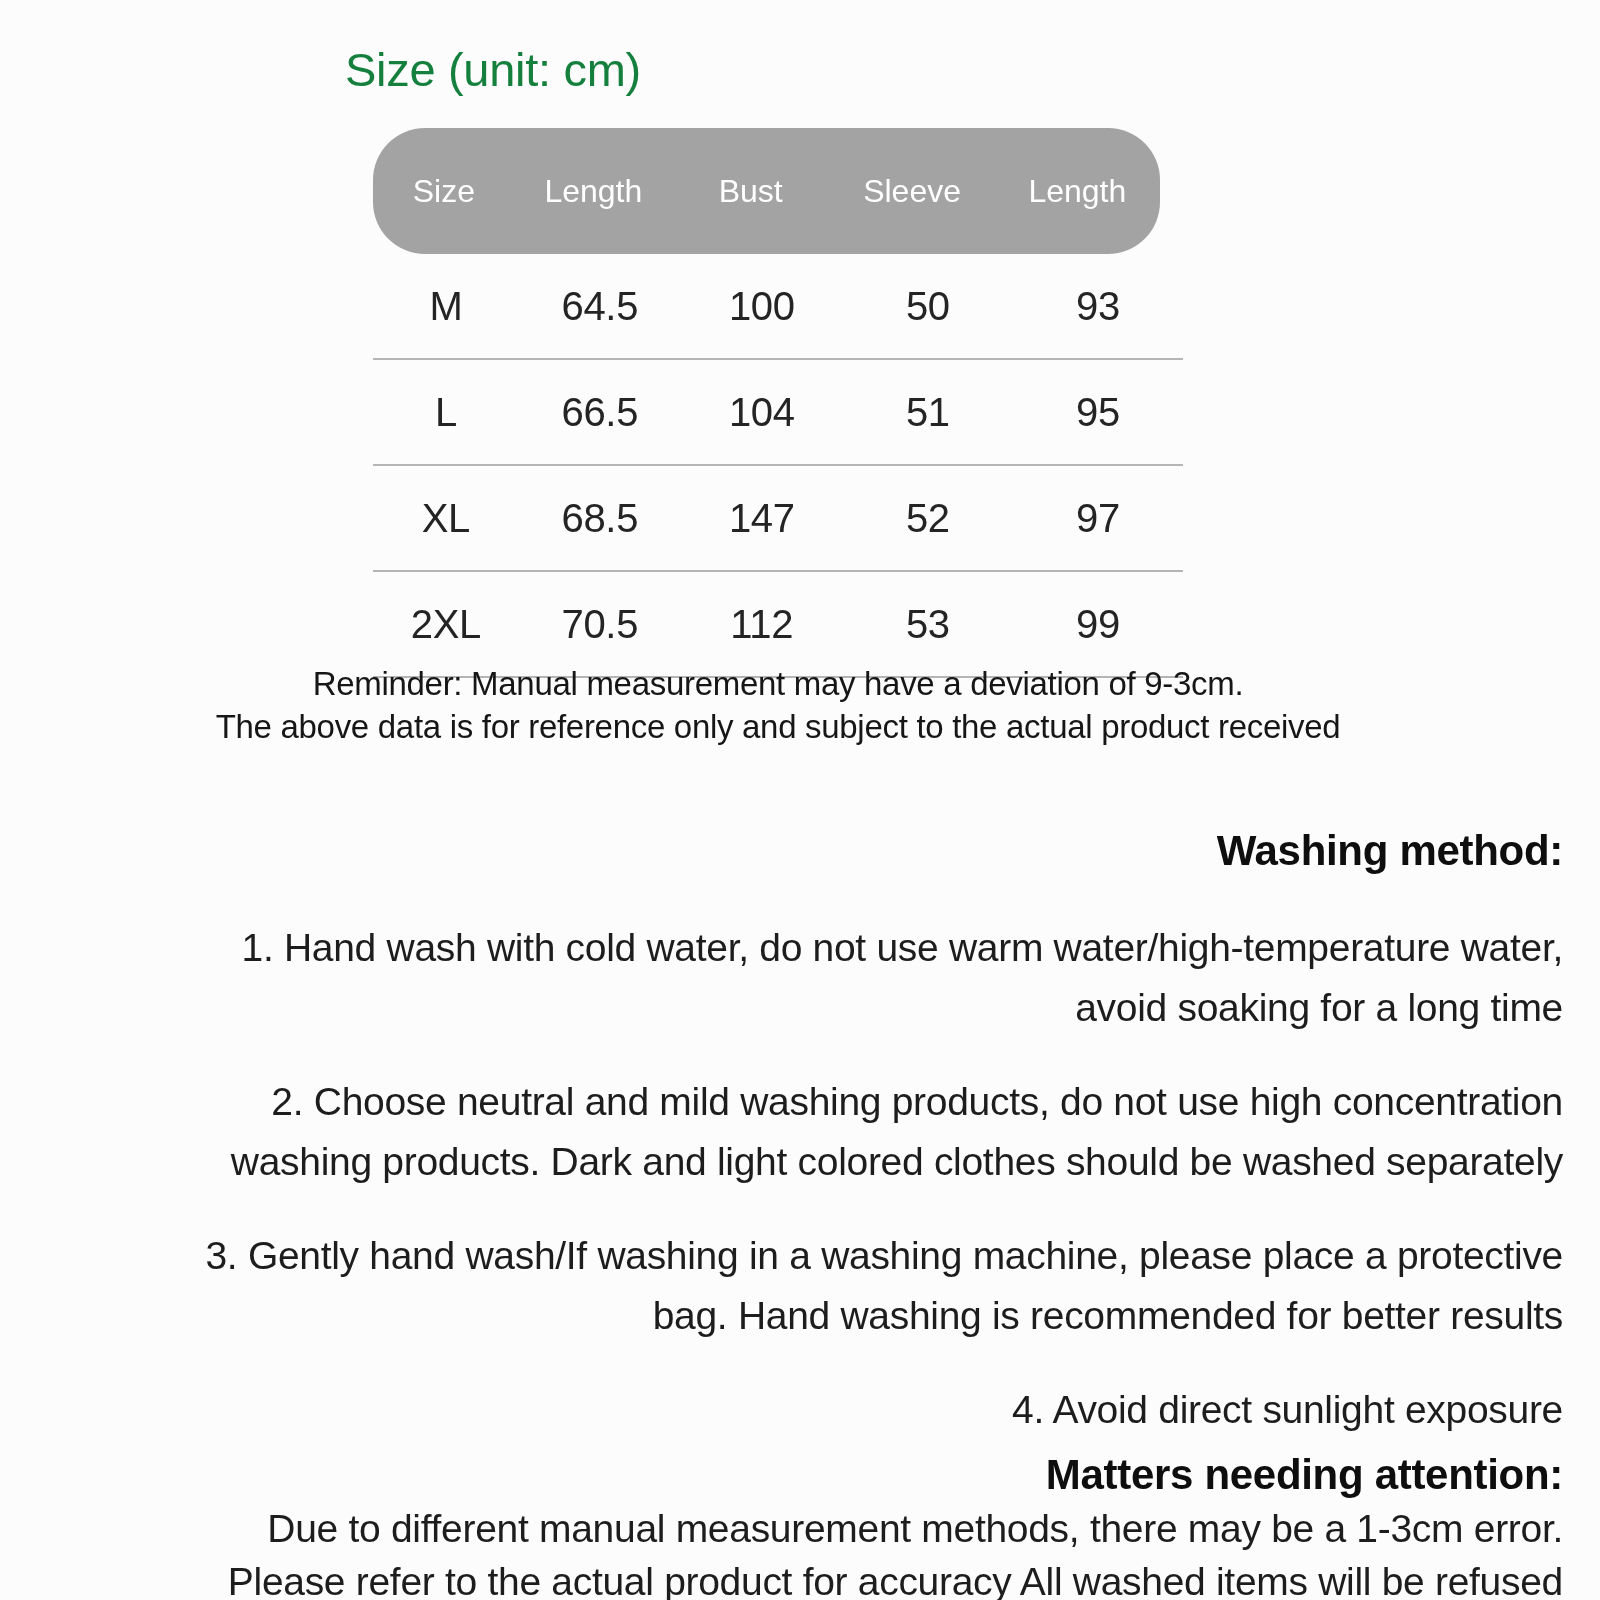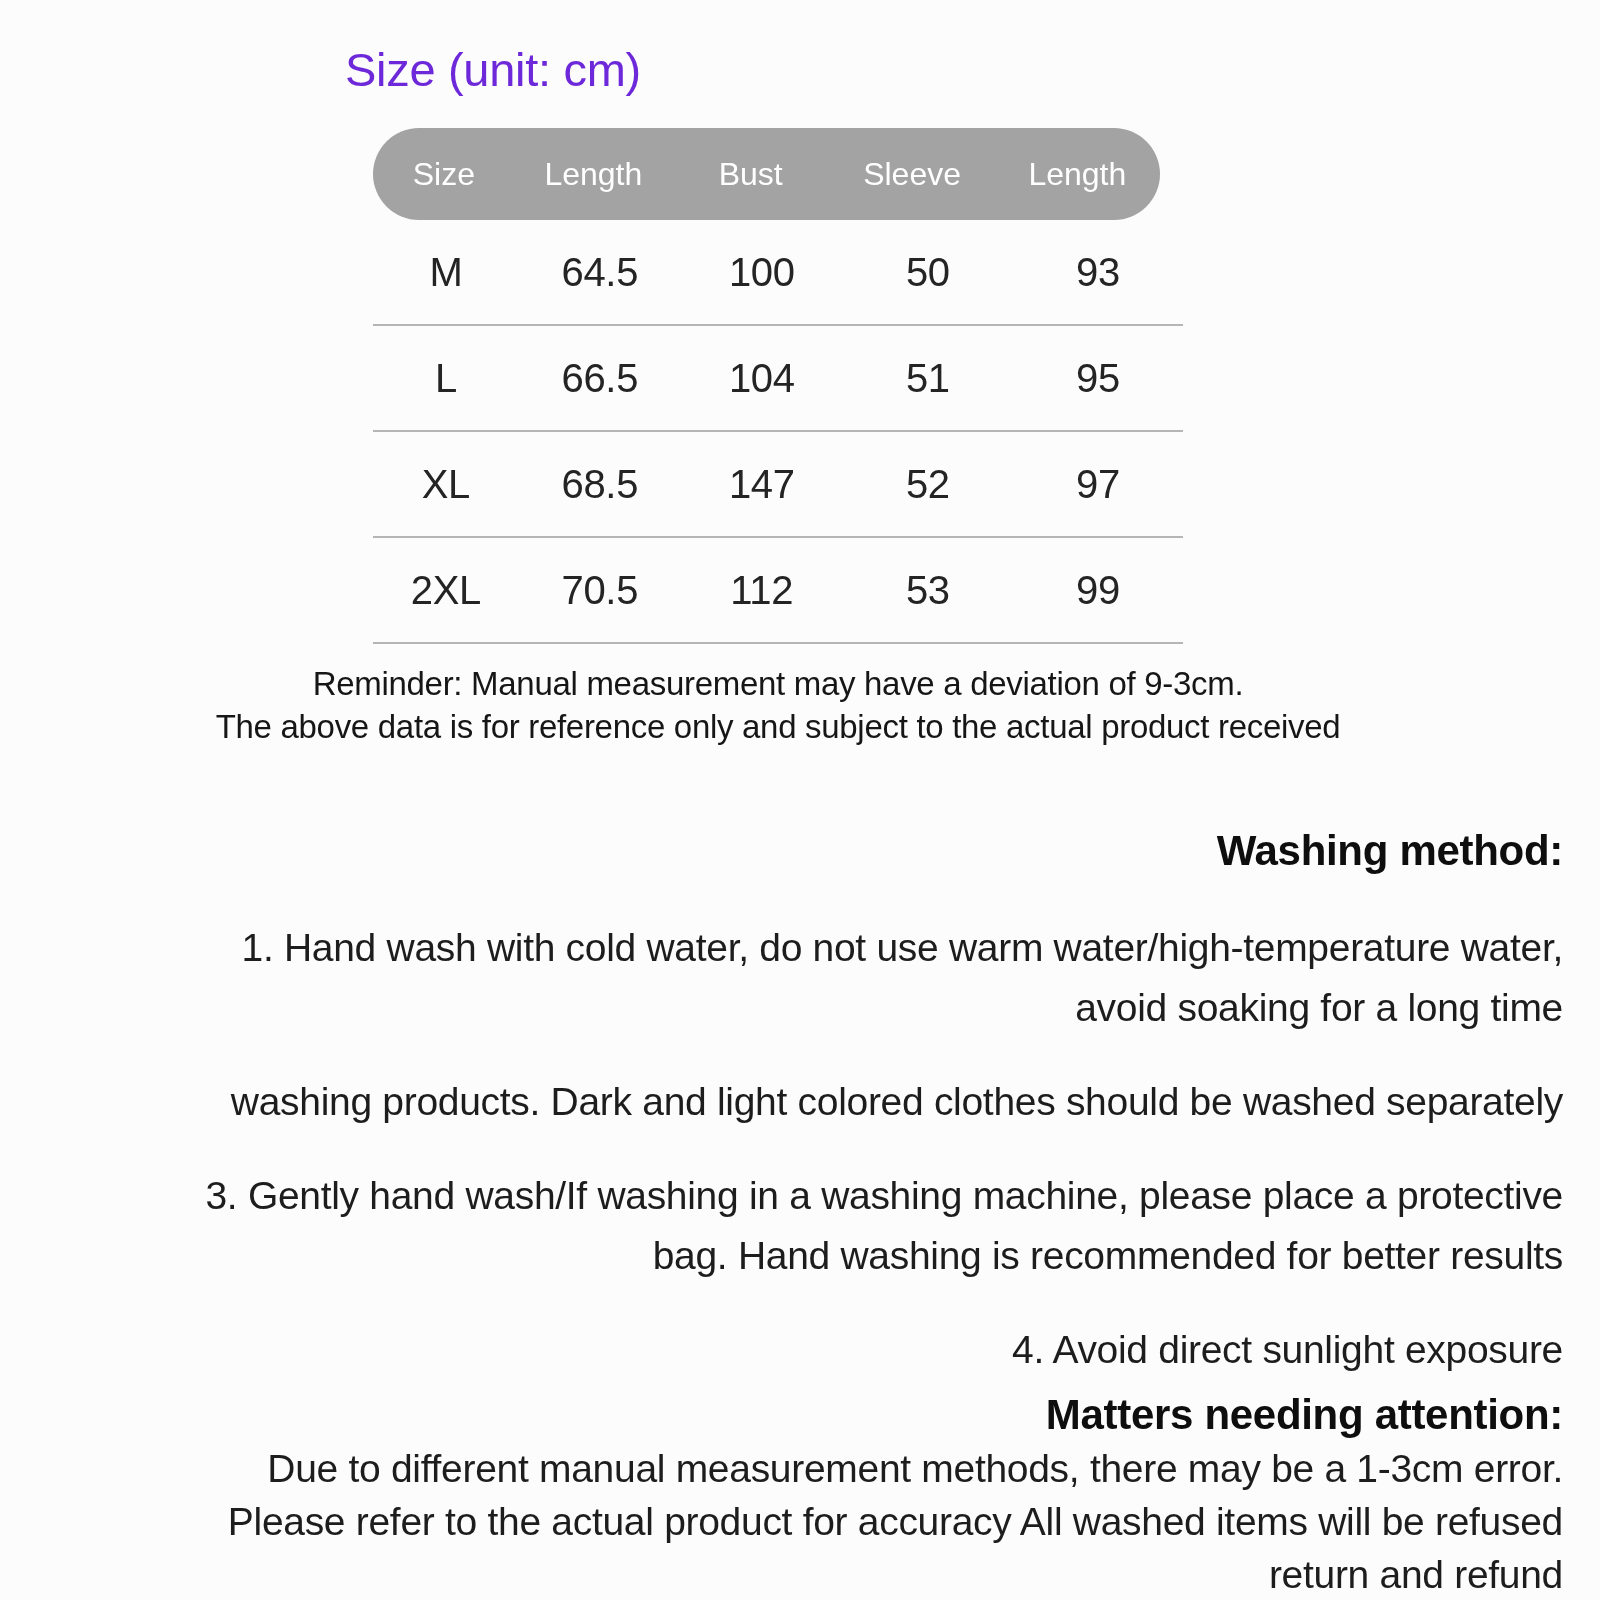--- a/index.html
+++ b/index.html
@@ -16,34 +16,34 @@
     position: relative;
     overflow: hidden;
   }
 
   .size-title {
     position: absolute;
     left: 345px;
     top: 42px;
     font-size: 47px;
     line-height: 56px;
-    color: #6d28d9;
+    color: #15803d;
     white-space: nowrap;
   }
 
   .table-wrap {
     position: absolute;
     left: 373px;
     top: 128px;
     width: 810px;
   }
 
   .thead {
     width: 787px;
-    height: 92px;
+    height: 126px;
     background: #a3a3a3;
     border-radius: 52px;
     display: grid;
     grid-template-columns: 18% 20% 20% 21% 21%;
     align-items: center;
     text-align: center;
     color: #ffffff;
     font-size: 32px;
     letter-spacing: 0;
   }
@@ -172,20 +172,21 @@
 
 <div class="content">
   <div class="section-heading">Washing method:</div>
 
   <div class="wash-item first">
     <div class="wash-line">1. Hand wash with cold water, do not use warm water/high-temperature water,</div>
     <div class="wash-line indent">avoid soaking for a long time</div>
   </div>
 
   <div class="wash-item">
+    <div class="wash-line">2. Choose neutral and mild washing products, do not use high concentration</div>
     <div class="wash-line">washing products. Dark and light colored clothes should be washed separately</div>
   </div>
 
   <div class="wash-item">
     <div class="wash-line">3. Gently hand wash/If washing in a washing machine, please place a protective</div>
     <div class="wash-line">bag. Hand washing is recommended for better results</div>
   </div>
 
   <div class="wash-item">
     <div class="wash-line">4. Avoid direct sunlight exposure</div>

